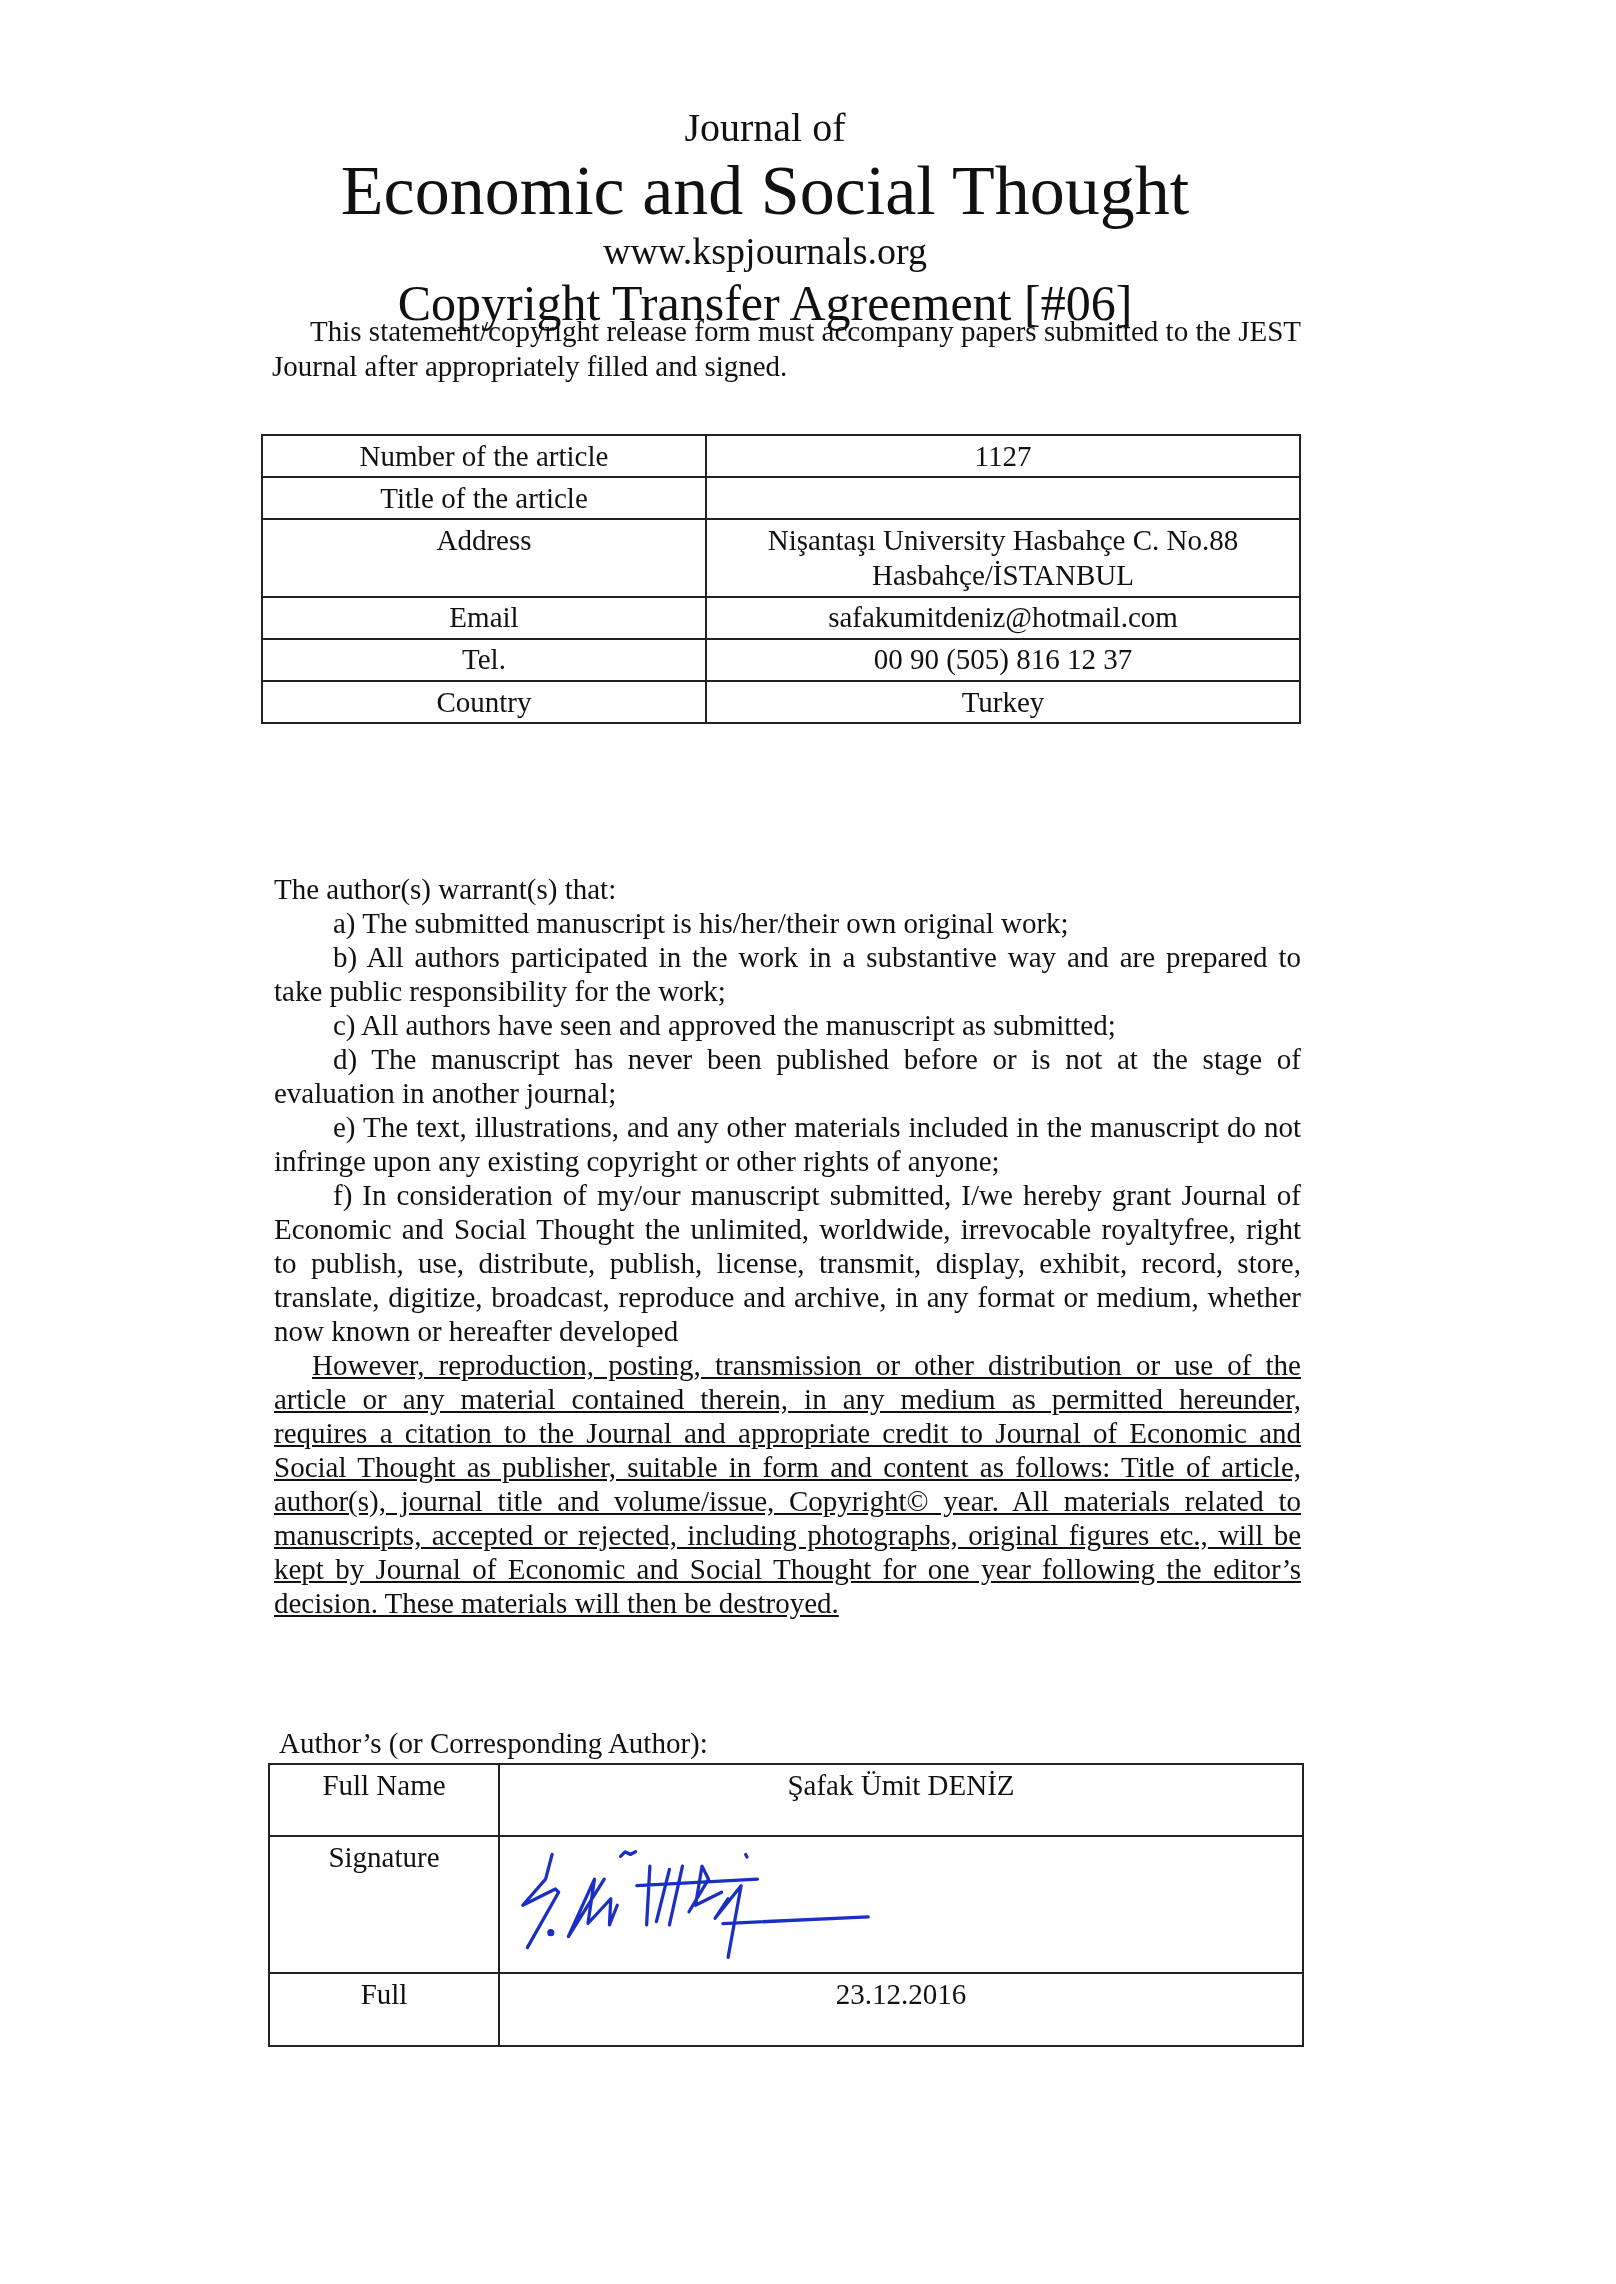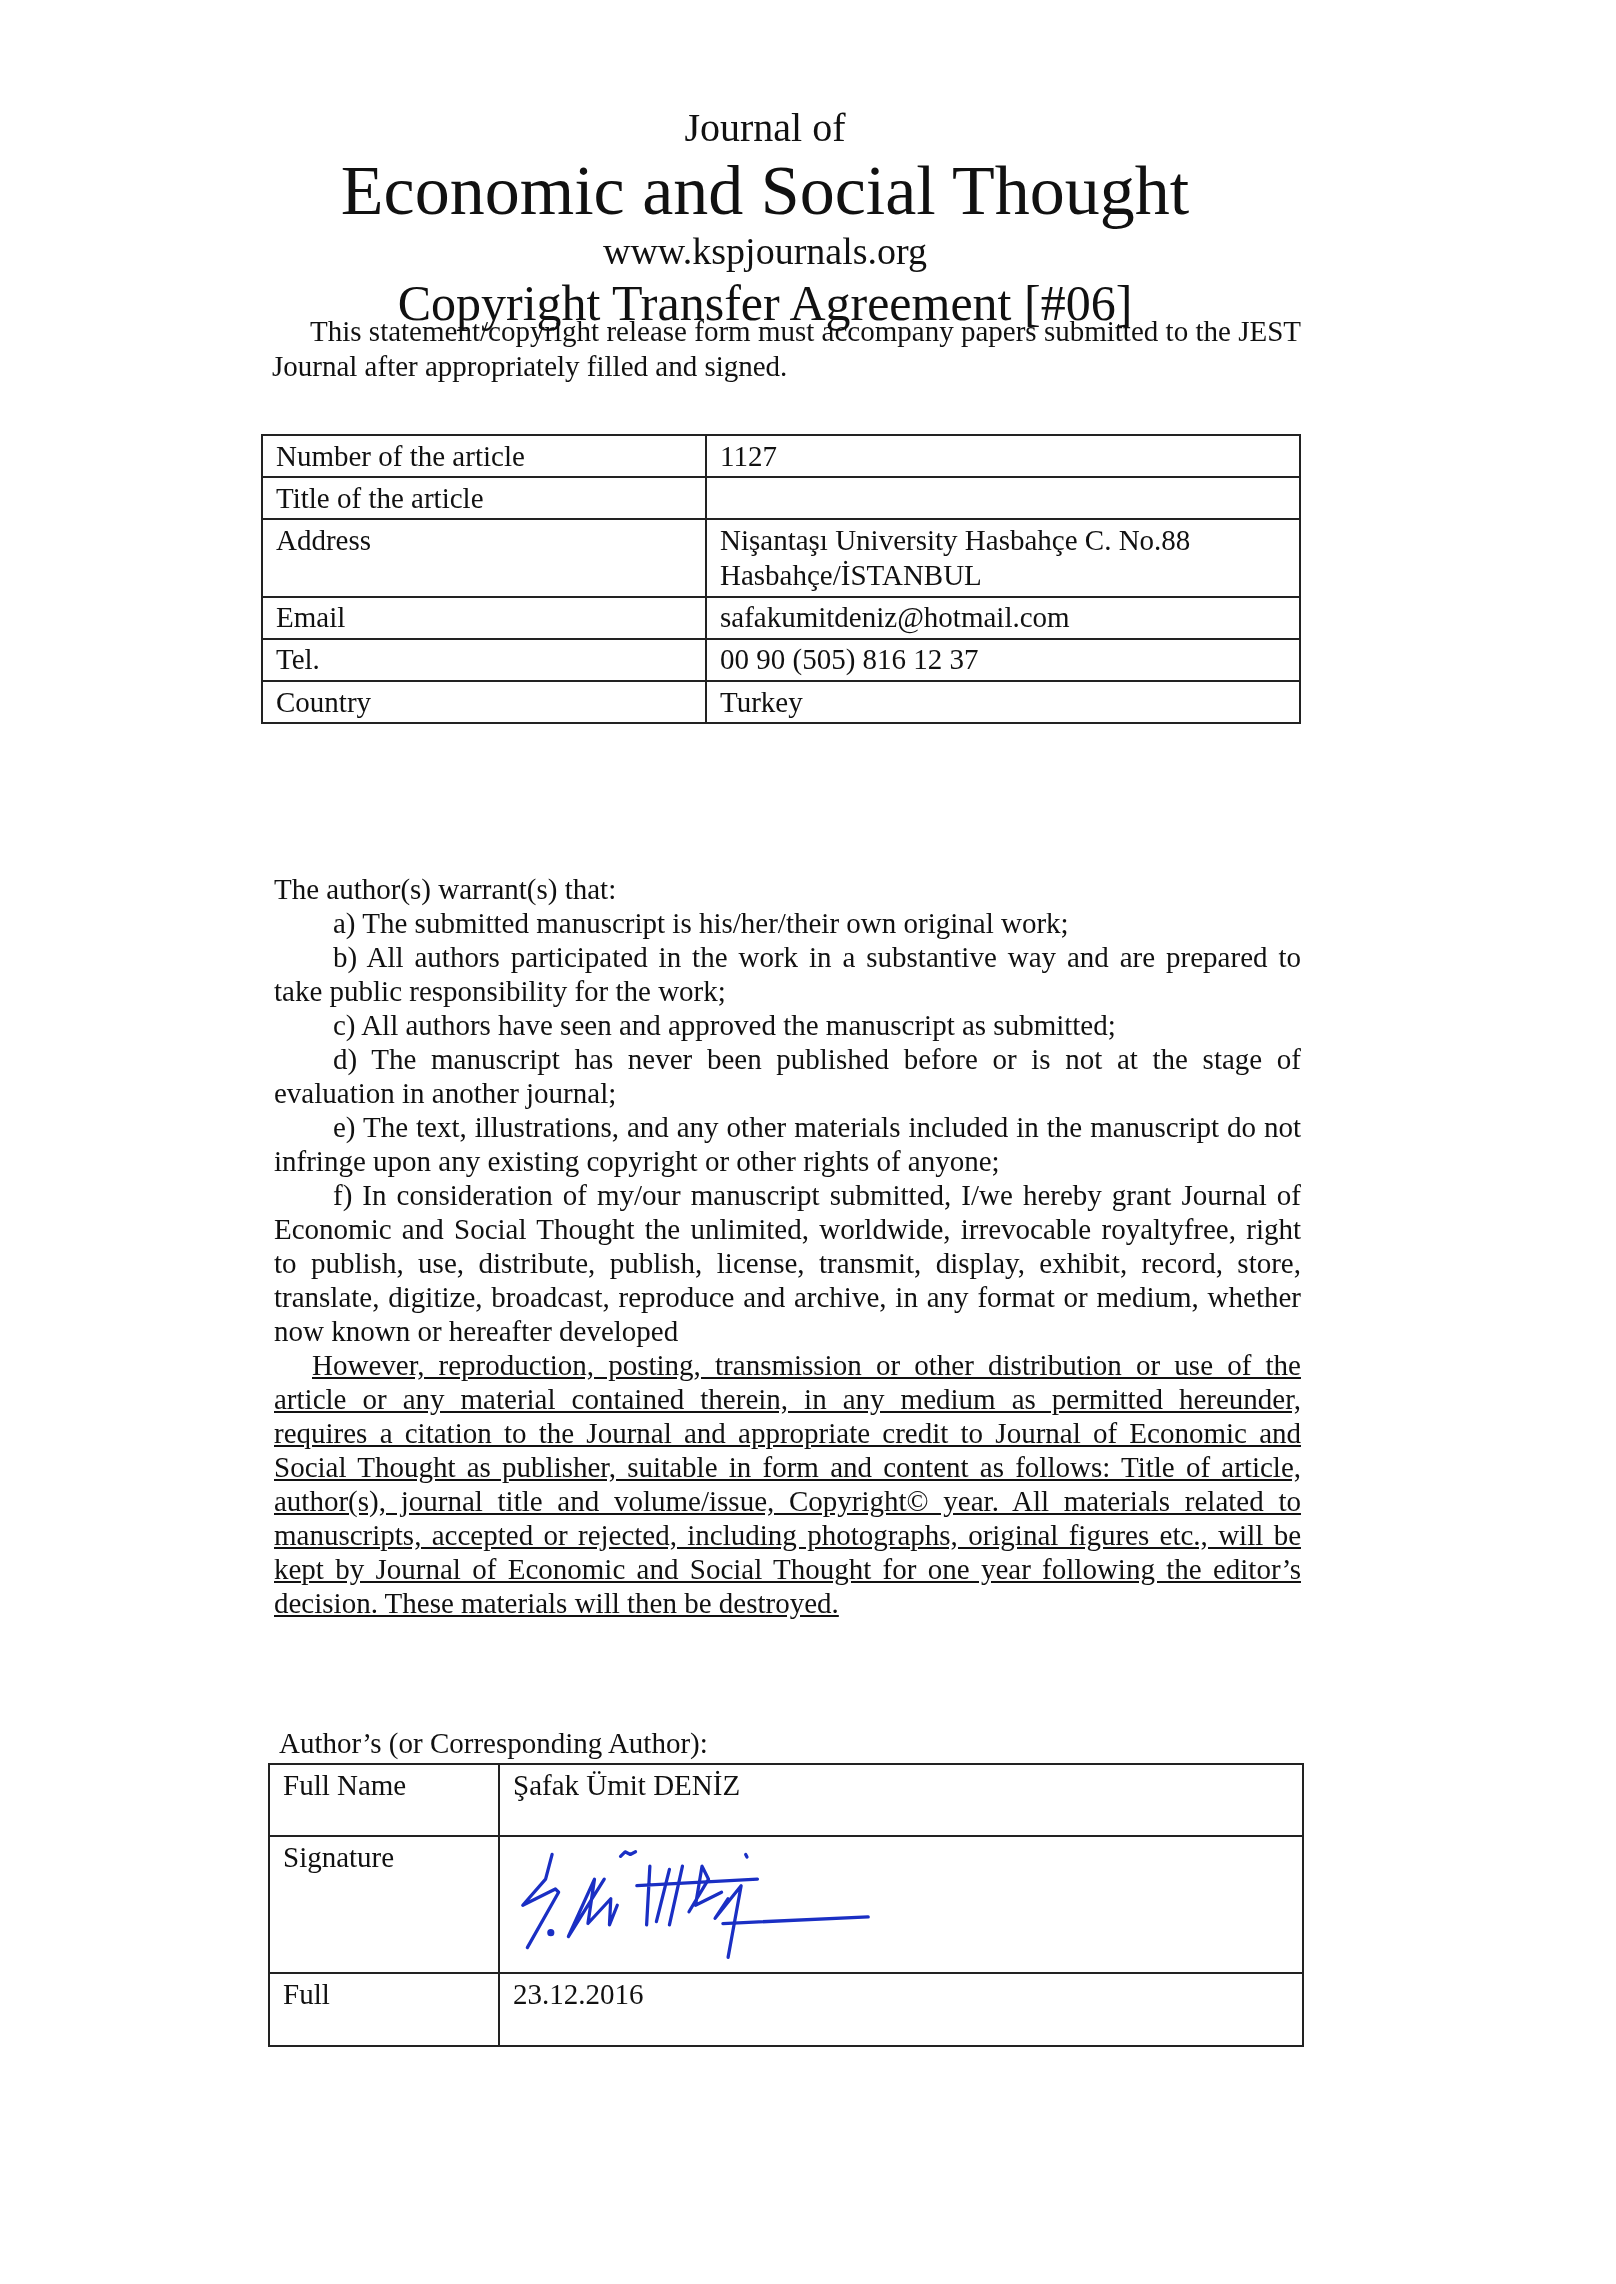--- a/index.html
+++ b/index.html
@@ -6,21 +6,21 @@
   body { width: 1617px; height: 2284px; position: relative; overflow: hidden;
          font-family: "Liberation Serif", "DejaVu Serif", serif; color: #111; }
   .center { position: absolute; left: 0; width: 1530px; text-align: center; }
   #journal-of { top: 104px; font-size: 40px; }
   #journal-name { top: 151px; font-size: 70px; }
   #journal-url { top: 229px; font-size: 38px; }
   #cta-title { top: 274px; font-size: 50px; }
   #intro { position: absolute; left: 272px; width: 1029px; top: 314px; font-size: 29px;
            line-height: 35px; text-align: justify; text-indent: 38px; }
   table.form { position: absolute; border-collapse: collapse; font-size: 29px; }
-  table.form td { border: 2px solid #222; vertical-align: top; padding: 2.6px 13px; line-height: 35px; }
+  table.form td { border: 2px solid #222; vertical-align: top; padding: 2.6px 13px; line-height: 35px; text-align: center; }
   #info-table { left: 261px; top: 434px; width: 1040px; }
   #info-table td.label { width: 416px; }
   #info-table td.title-cell { text-align: center; height: 137px; vertical-align: middle; padding: 0 39px; }
   #body-text { position: absolute; left: 274px; width: 1027px; top: 872px; font-size: 29px; line-height: 34px; }
   #body-text p { margin: 0; text-align: justify; }
   #body-text .ind { text-indent: 38px; text-decoration: underline; }
   #body-text .item-first { text-indent: 59px; }
   #author-heading { position: absolute; left: 279px; top: 1727px; font-size: 29px; }
   #author-table { left: 268px; top: 1763px; width: 1036px; }
   #author-table td.label { width: 202px; }

